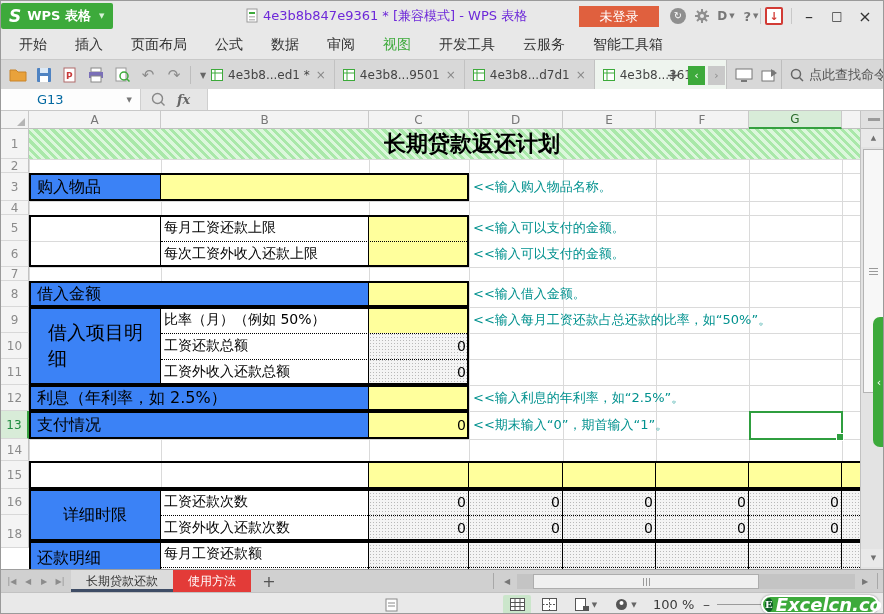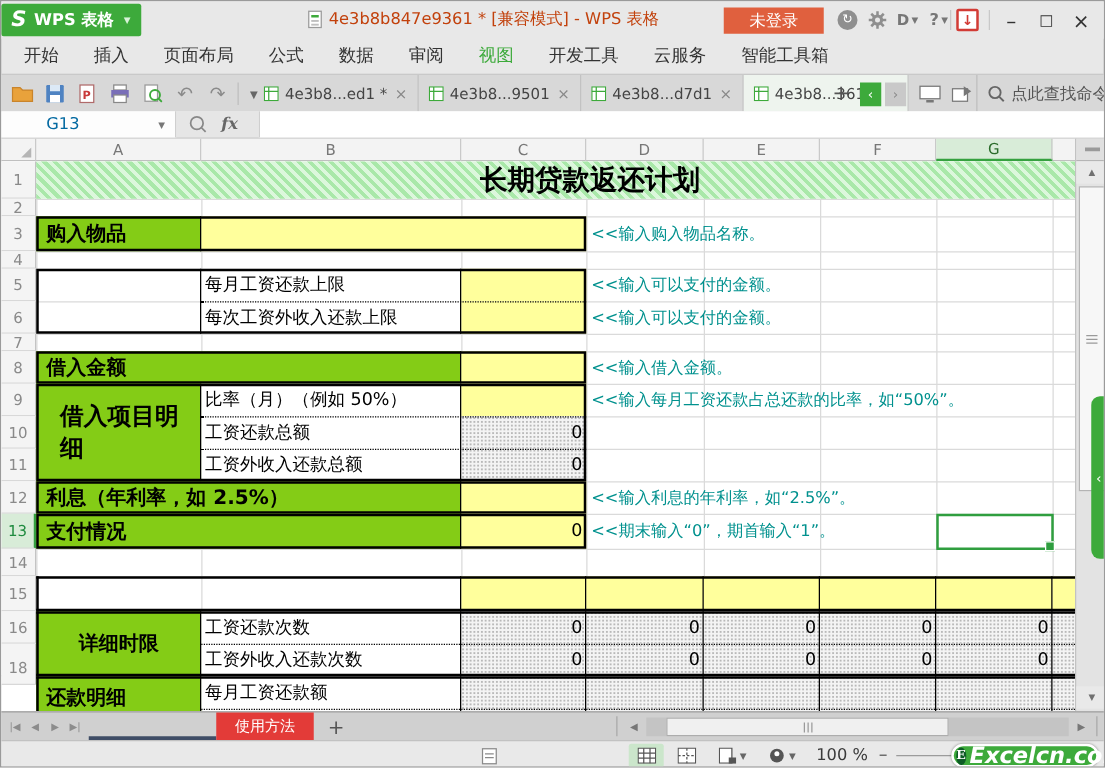--- a/index.html
+++ b/index.html
@@ -7,21 +7,21 @@
        font-family:"DejaVu Sans","Liberation Sans",sans-serif;border:1px solid #9a9a9a;box-sizing:border-box;}
   .abs{position:absolute;box-sizing:border-box;}
 
   
   #titlebar{left:0;top:0;width:884px;height:30px;background:#e8e8e8;}
   #wps-logo{left:0;top:2px;width:112px;height:26px;background:#3daa3b;border-radius:2px;
             display:flex;align-items:center;color:#fff;padding-left:8px;}
   #wps-logo .s{font-size:17px;font-weight:bold;font-style:italic;margin-right:6px;}
   #wps-logo .t{font-size:13px;font-weight:bold;}
   #wps-logo .caret{font-size:7px;margin-left:8px;color:#d8f3d8;}
-  #doc-title{left:262px;top:0;height:30px;line-height:30px;font-size:13px;color:#c2410c;white-space:nowrap;}
+  #doc-title{left:262px;top:0;height:30px;line-height:30px;font-size:13px;color:#6d28d9;white-space:nowrap;}
   #login-btn{left:578px;top:5px;width:80px;height:21px;background:#e0603e;color:#fff;font-size:13px;
              display:flex;align-items:center;justify-content:center;}
   .tb-ico{top:0;height:30px;display:flex;align-items:center;justify-content:center;color:#8a8a8a;}
   .circ{width:16px;height:16px;border-radius:50%;background:#8f8f8f;color:#fff;font-size:10px;
         line-height:16px;text-align:center;}
   .tb-sep{top:7px;width:1px;height:16px;background:#c8c8c8;}
   #dl-btn{left:764px;top:6px;width:18px;height:18px;border:2px solid #d23b35;background:#fff;color:#d23b35;
           font-weight:bold;font-size:11px;display:flex;align-items:center;justify-content:center;border-radius:2px;}
   .winbtn{top:0;height:30px;width:24px;display:flex;align-items:center;justify-content:center;color:#333;}
 
@@ -74,21 +74,21 @@
   #gridbody{left:0;top:128px;width:859px;height:440px;background:#fff;overflow:hidden;}
   .gl-v{position:absolute;top:0;width:1px;height:440px;background:#dadada;}
   .gl-h{position:absolute;left:28px;width:831px;height:1px;background:#dadada;}
   .rh{position:absolute;left:0;width:28px;background:#f4f4f4;border-right:1px solid #c3c3c3;
       border-bottom:1px solid #d8d8d8;color:#8a8a8a;font-size:12px;display:flex;align-items:center;
       justify-content:center;box-sizing:border-box;}
   .rh.sel{background:#d8ecd8;color:#1f8b3f;border-right:2px solid #35a13f;}
   .cell{position:absolute;box-sizing:border-box;display:flex;align-items:center;overflow:hidden;color:#000;}
   .stripe{background:repeating-linear-gradient(45deg,#a9e8a9 0 3px,#dcf7dc 3px 6px);}
   .ttl{font-size:22px;font-weight:bold;white-space:nowrap;padding-left:355px;}
-  .g{background:#84cc16;font-weight:bold;font-size:16px;padding-left:8px;}
+  .g{background:#3b82f6;font-weight:normal;font-size:16px;padding-left:8px;}
   .g.big{font-size:19px;padding-left:19px;}
   .g.ctr{justify-content:center;padding-left:0;}
   .g.botcut{align-items:flex-end;padding-bottom:0px;}
   .y{background:#ffff9c;}
   .hat{background-color:#f4f4f4;background-image:radial-gradient(#b9b9b9 0.8px,transparent 0.9px);background-size:3px 3px;}
   .bl{background:#fff;font-size:14px;padding-left:3px;white-space:nowrap;}
   .z{justify-content:flex-end;padding-right:3px;font-size:14px;}
   .hint{position:absolute;left:472px;display:flex;align-items:center;color:#00918e;font-size:13px;white-space:nowrap;}
   .outline{position:absolute;border:2px solid #000;pointer-events:none;box-sizing:border-box;}
   .outline.nobot{border-bottom:none;}
@@ -530,20 +530,21 @@
   </div>
   <div id="side-handle" class="abs">‹</div>
 
   <div id="sheetbar" class="abs">
     <div id="snav" class="abs">
       <span class="snavb">|◀</span>
       <span class="snavb">◀</span>
       <span class="snavb">▶</span>
       <span class="snavb">▶|</span>
     </div>
+    <div id="stab1" class="abs">长期贷款还款</div>
     <div id="stab1-underline" class="abs"></div>
     <div id="stab2" class="abs">使用方法</div>
     <span id="newsheet-btn" class="abs">+</span>
     <span class="hsep abs" style="left:492px;"></span>
     <span class="harrow abs" style="left:498px;">◀</span>
     <div id="htrack" class="abs">
       <div id="hthumb" class="abs">
           <i></i>
           <i></i>
           <i></i>

